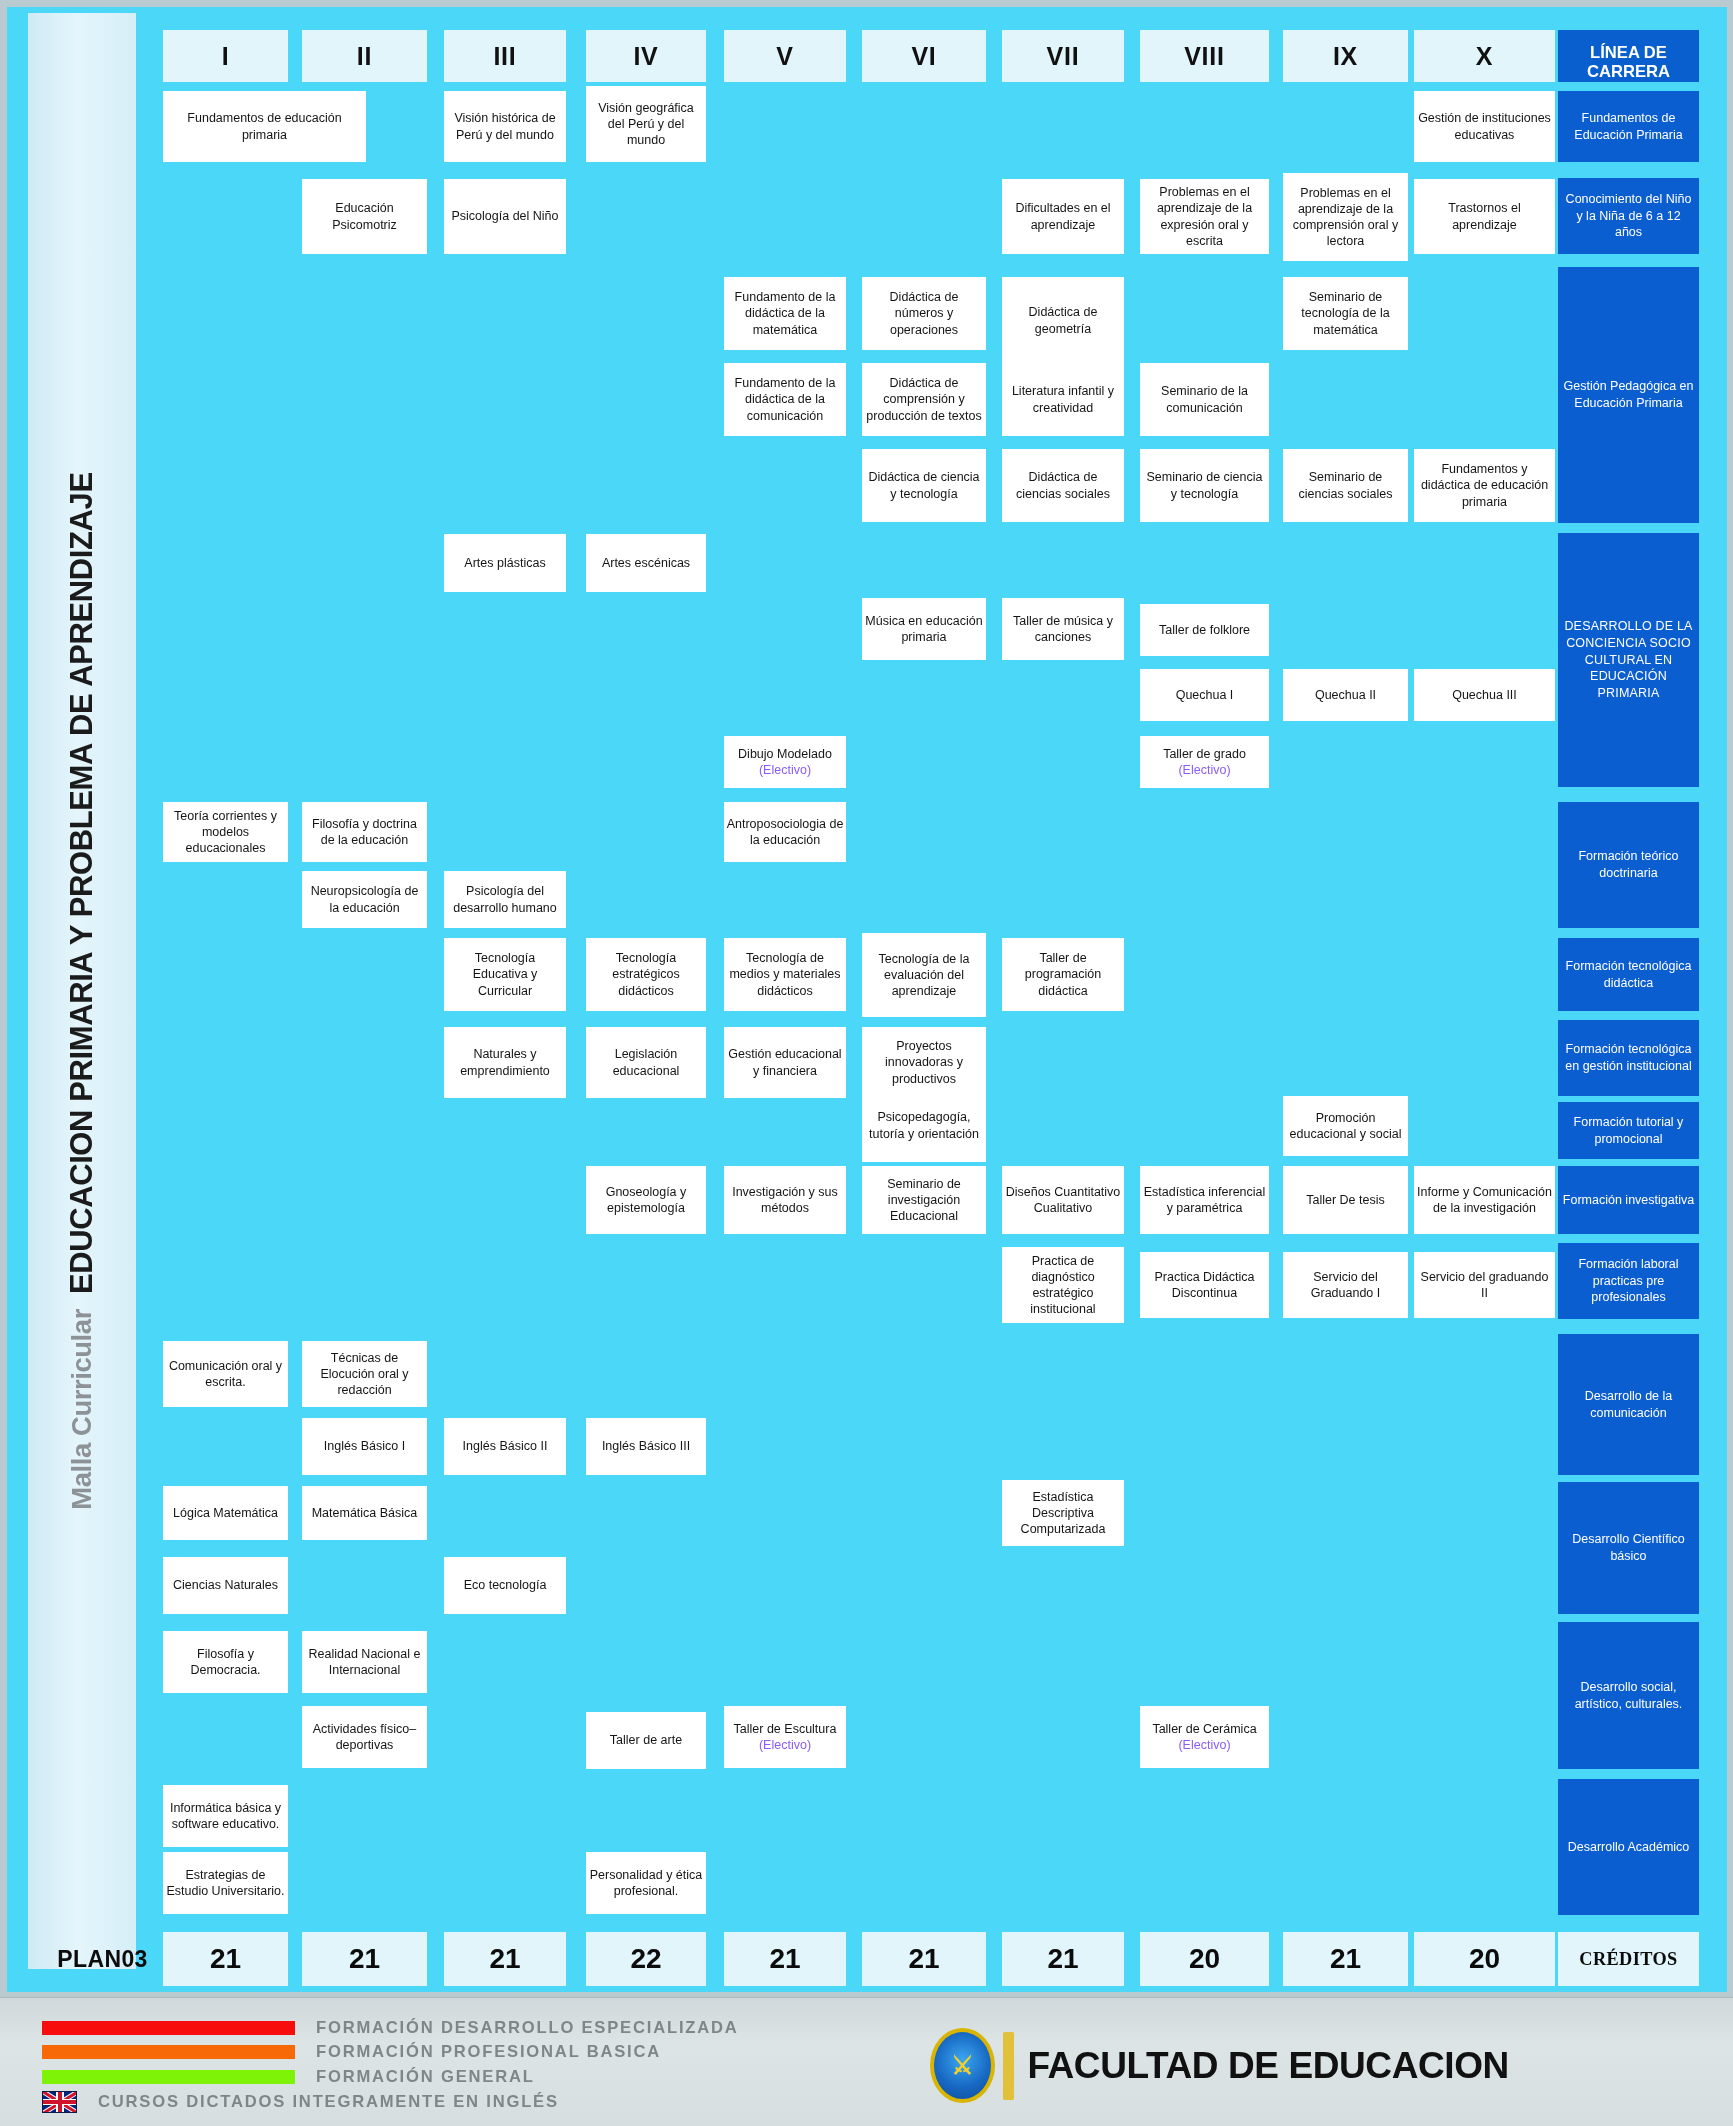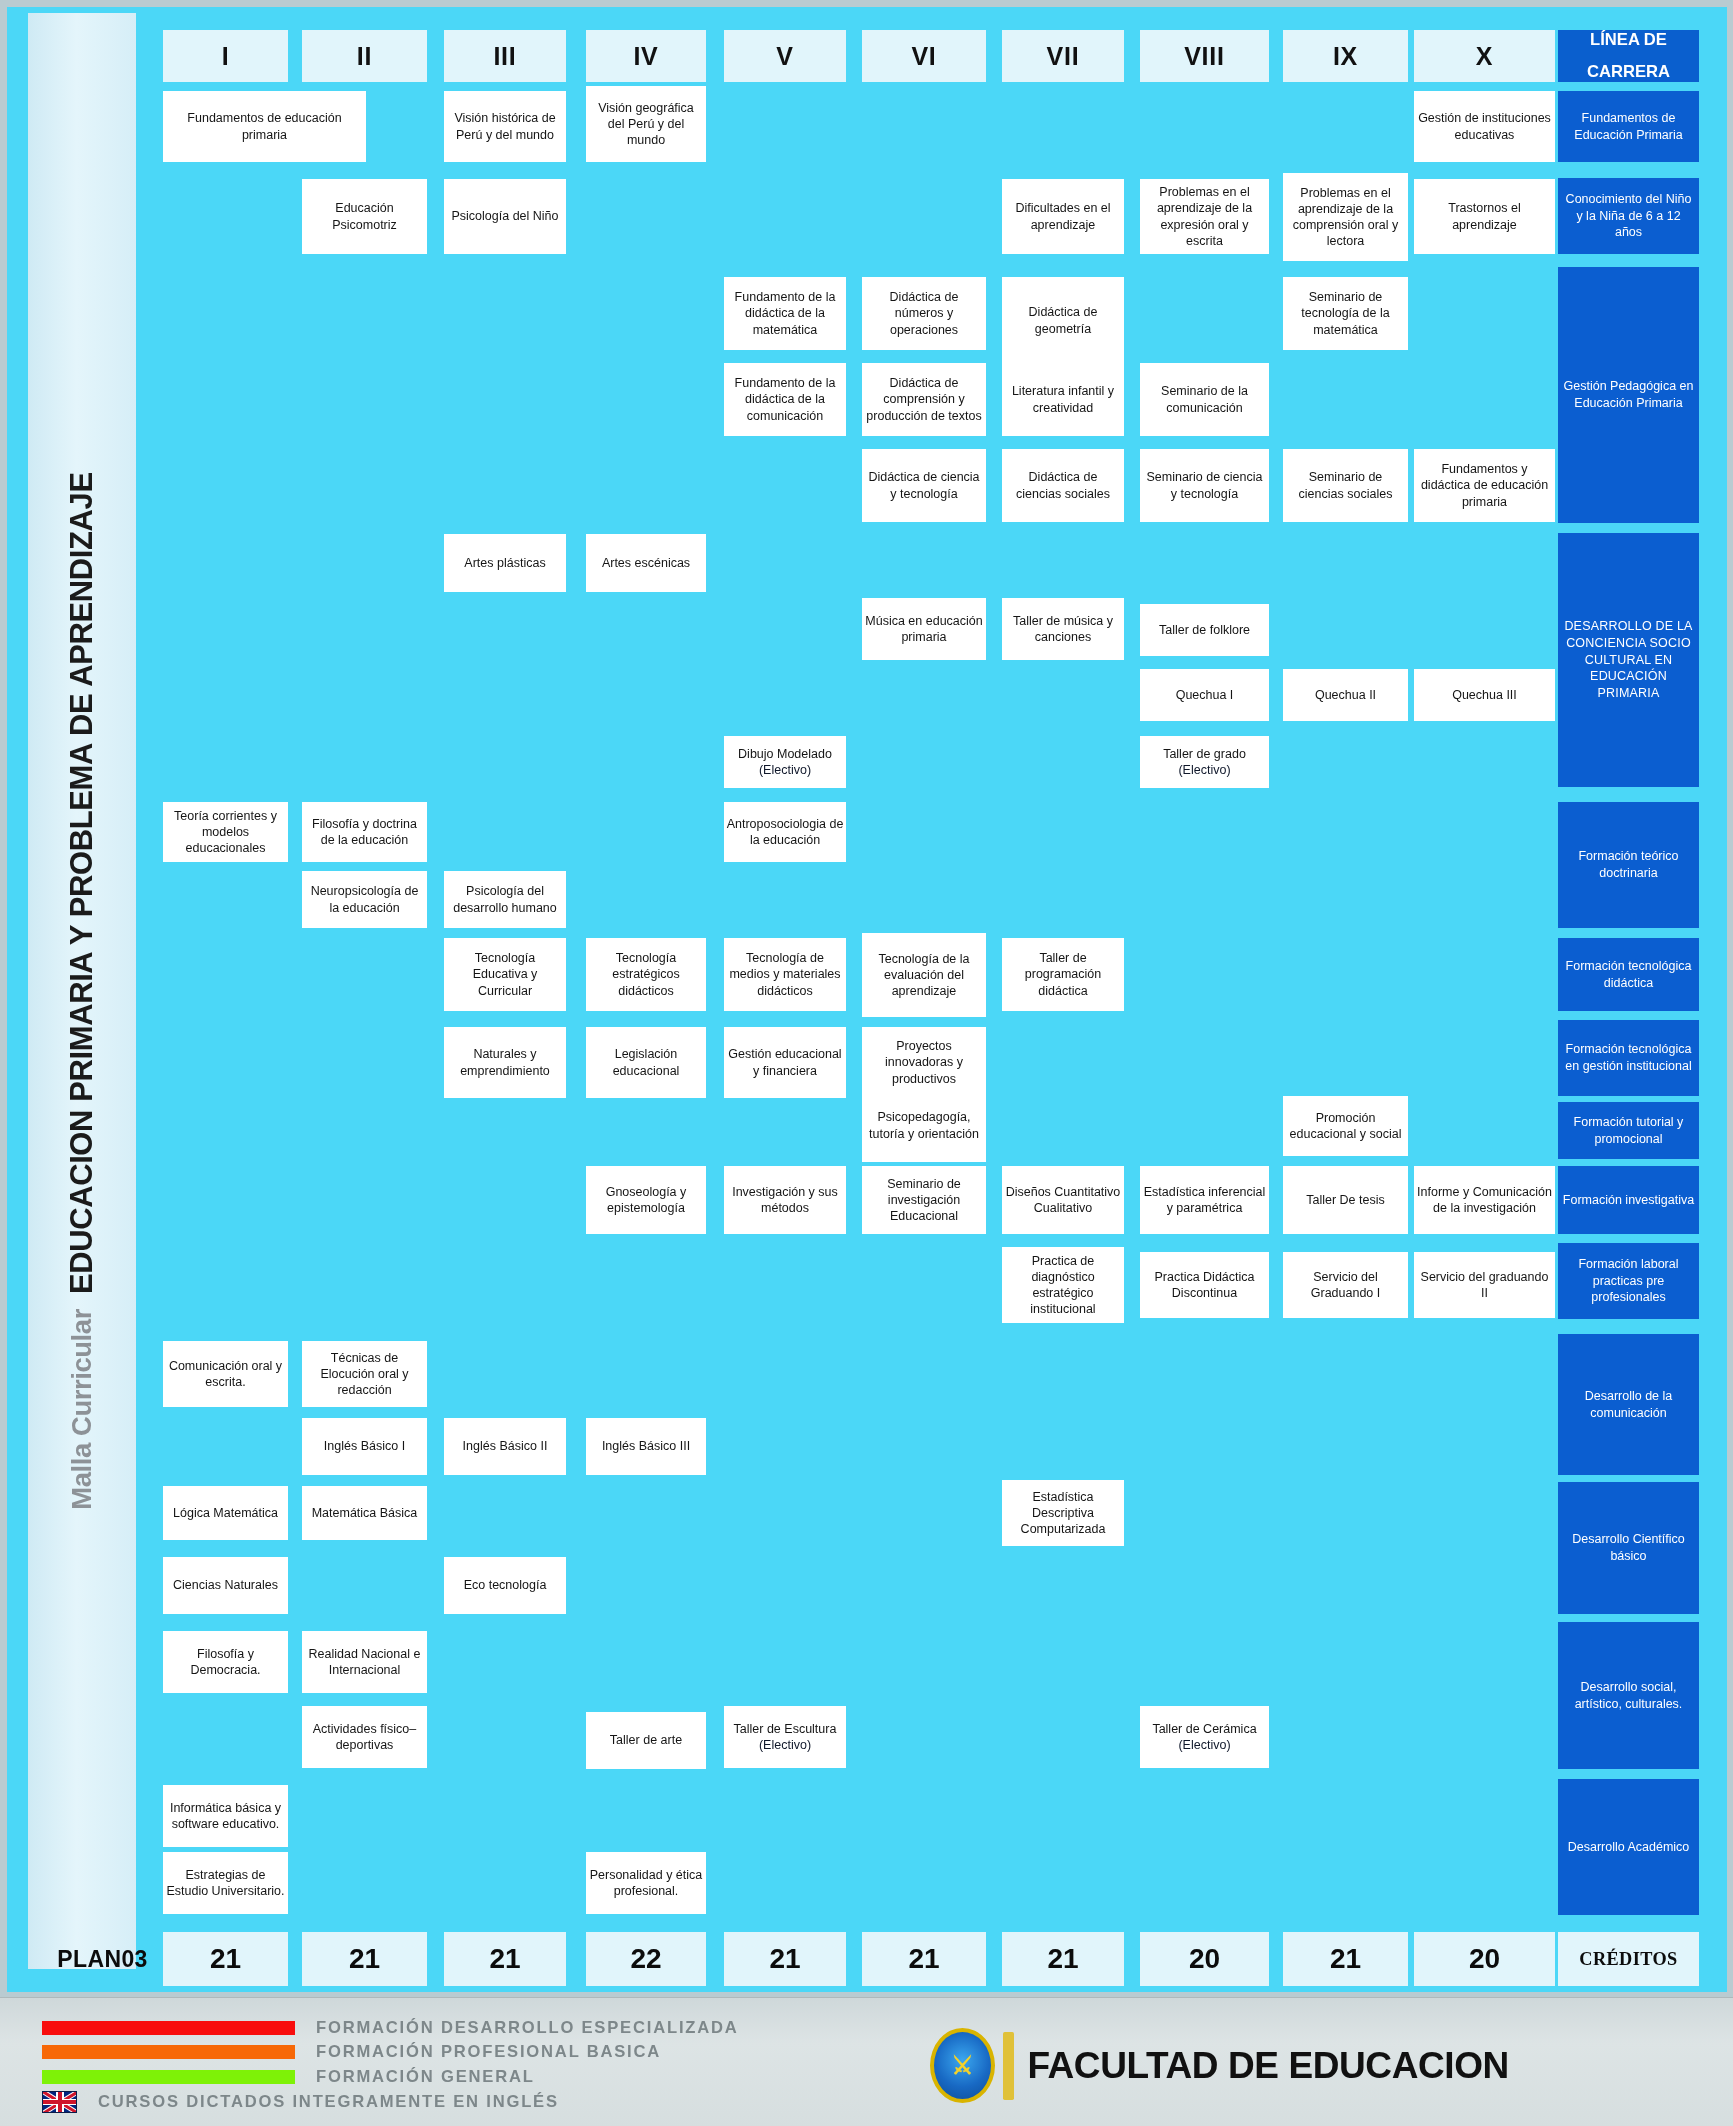--- a/index.html
+++ b/index.html
@@ -42,33 +42,33 @@
 
   
   .hdr{
     position:absolute;background:#e1f5fb;
     display:flex;align-items:center;justify-content:center;
     font-size:25px;font-weight:bold;color:#111;
     letter-spacing:0.8px;
   }
   .hdr-lc{
     position:absolute;background:#0a5fce;
-    display:flex;align-items:center;justify-content:space-between;
+    display:flex;align-items:center;justify-content:flex-end;
     text-align:center;line-height:1.18;
     font-size:16.6px;font-weight:bold;color:#ffffff;
   }
   .course{
     position:absolute;background:#ffffff;
     display:flex;flex-direction:column;align-items:center;justify-content:center;
     text-align:center;line-height:1.3;
     font-size:12.5px;color:#151515;
     padding:1.7px 2.5px;box-sizing:border-box;
     overflow:hidden;
   }
-  .course .elect{color:#0f172a;}
+  .course .elect{color:#8b5cf6;}
   .lc{
     position:absolute;background:#0b5ed0;
     display:flex;align-items:center;justify-content:center;
     text-align:center;line-height:1.35;
     font-size:12.5px;color:#ffffff;
     padding:2.5px 3.3px;box-sizing:border-box;
   }
   .lc.caps{font-size:12.5px;letter-spacing:0.2px;}
   .credit{
     position:absolute;background:#e1f5fb;

